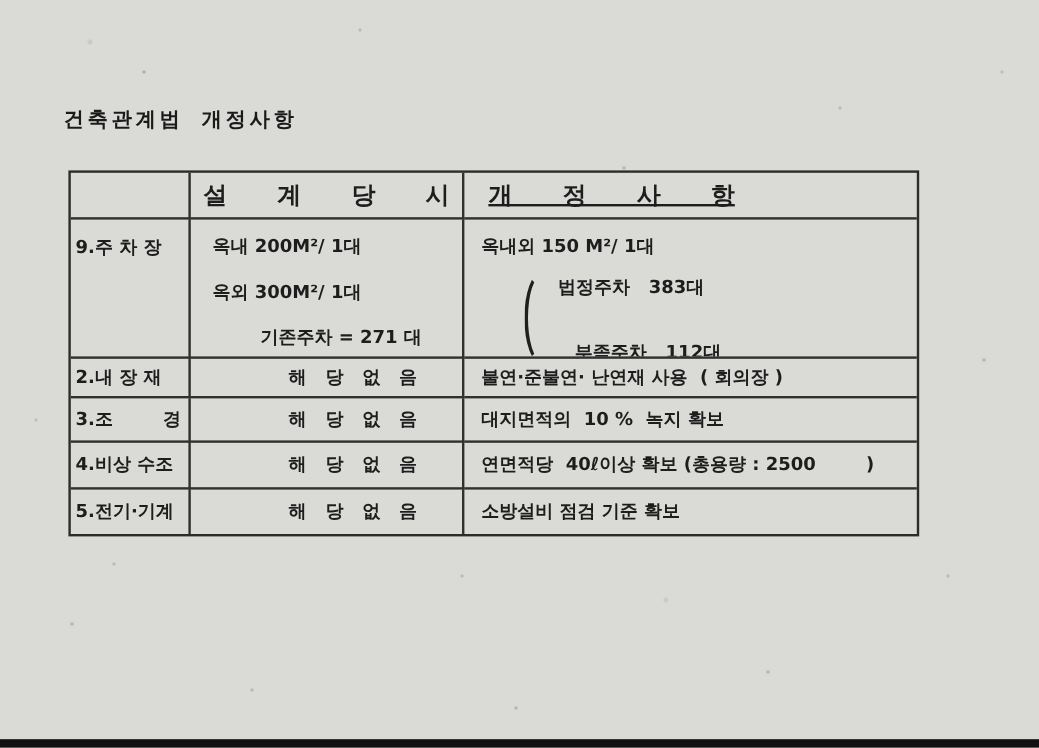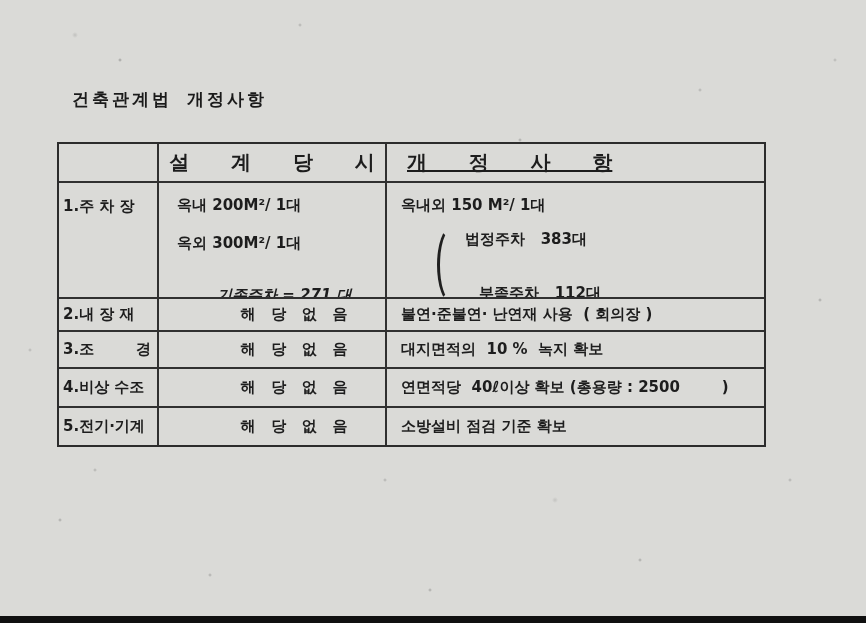--- a/index.html
+++ b/index.html
@@ -33,21 +33,21 @@
       radial-gradient(circle 1px at 60px 520px,  rgba(40,40,40,.30), transparent 2px),
       radial-gradient(circle 1px at 30px 350px,  rgba(40,40,40,.22), transparent 2px),
       radial-gradient(circle 1px at 95px 470px,  rgba(40,40,40,.25), transparent 2px),
       radial-gradient(circle 2px at 75px 35px,   rgba(90,90,90,.20), transparent 3px),
       radial-gradient(circle 2px at 555px 500px, rgba(90,90,90,.18), transparent 3px),
       radial-gradient(circle 1px at 385px 480px, rgba(40,40,40,.25), transparent 2px),
       radial-gradient(circle 1px at 835px 60px,  rgba(40,40,40,.22), transparent 2px);
   }
   .doc-title {
     position: absolute;
-    left: 72px;
+    left: 53px;
     top: 88px;
     font-size: 17px;
     font-weight: bold;
     letter-spacing: 3px;
     word-spacing: 6px;
     white-space: pre;
     color: #1a1a1a;
   }
   .table {
     position: absolute;
@@ -77,21 +77,21 @@
   .label-cell { display: flex; align-items: center; padding-left: 4px; font-size: 15px; }
   .label-cell.top { align-items: flex-start; padding-top: 14px; }
   
   .mid-cell { display: flex; align-items: center; justify-content: center; padding-left: 44px; }
   
   .rev-cell { display: flex; align-items: center; padding-left: 14px; }
   
   .abs { position: absolute; }
   .r1-d1 { left: 18px; top: 13px; }
   .r1-d2 { left: 18px; top: 51px; }
-  .r1-d3 { left: 58px; top: 103px; font-style: italic; }
+  .r1-d3 { left: 58px; top: 89px; }
   .r1-v1 { left: 14px; top: 13px; }
   .r1-b1 { left: 78px; top: 47px; }
   .r1-b2 { left: 92px; top: 85px; margin-top: 16px; }
   .brace {
     position: absolute;
     left: 50px;
     top: 44px;
     width: 22px;
     height: 70px;
     border: 3px solid transparent;
@@ -118,21 +118,21 @@
 
   <div class="cell hcell"></div>
   <div class="cell hcell center">
     <span class="t">설      계      당      시</span>
   </div>
   <div class="cell col3 hcell left">
     <span class="t">개      정      사      항</span>
   </div>
 
   <div class="cell label-cell top">
-    <span class="t">1.주 차 장</span>
+    <span class="t">9.주 차 장</span>
   </div>
   <div class="cell">
     <span class="t abs r1-d1">옥내 200M²/ 1대</span>
     <span class="t abs r1-d2">옥외 300M²/ 1대</span>
     <span class="t abs r1-d3">기존주차 = 271 대</span>
   </div>
   <div class="cell col3">
     <span class="t abs r1-v1">옥내외 150 M²/ 1대</span>
     <span class="brace"></span>
     <span class="t abs r1-b1">법정주차   383대</span>

